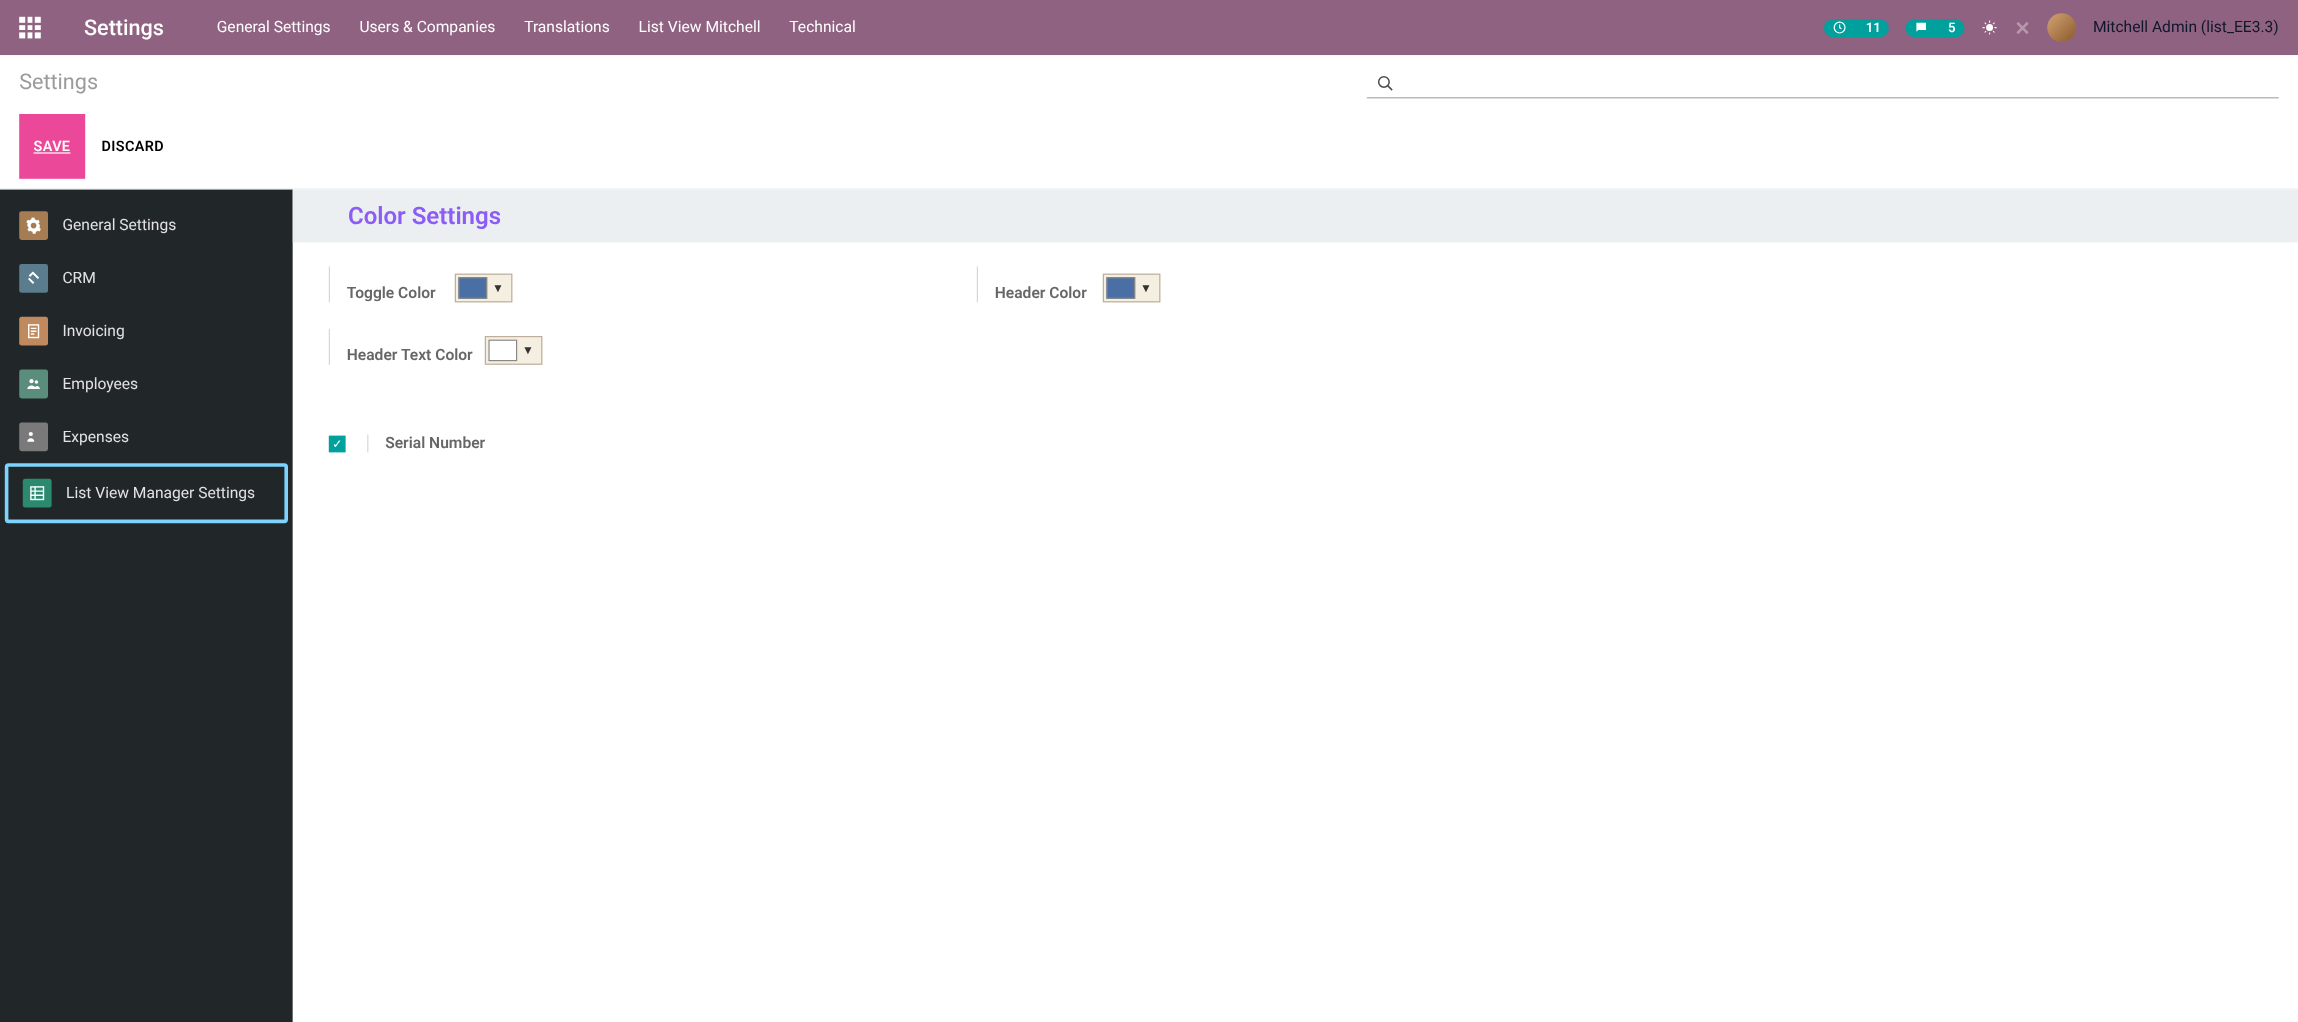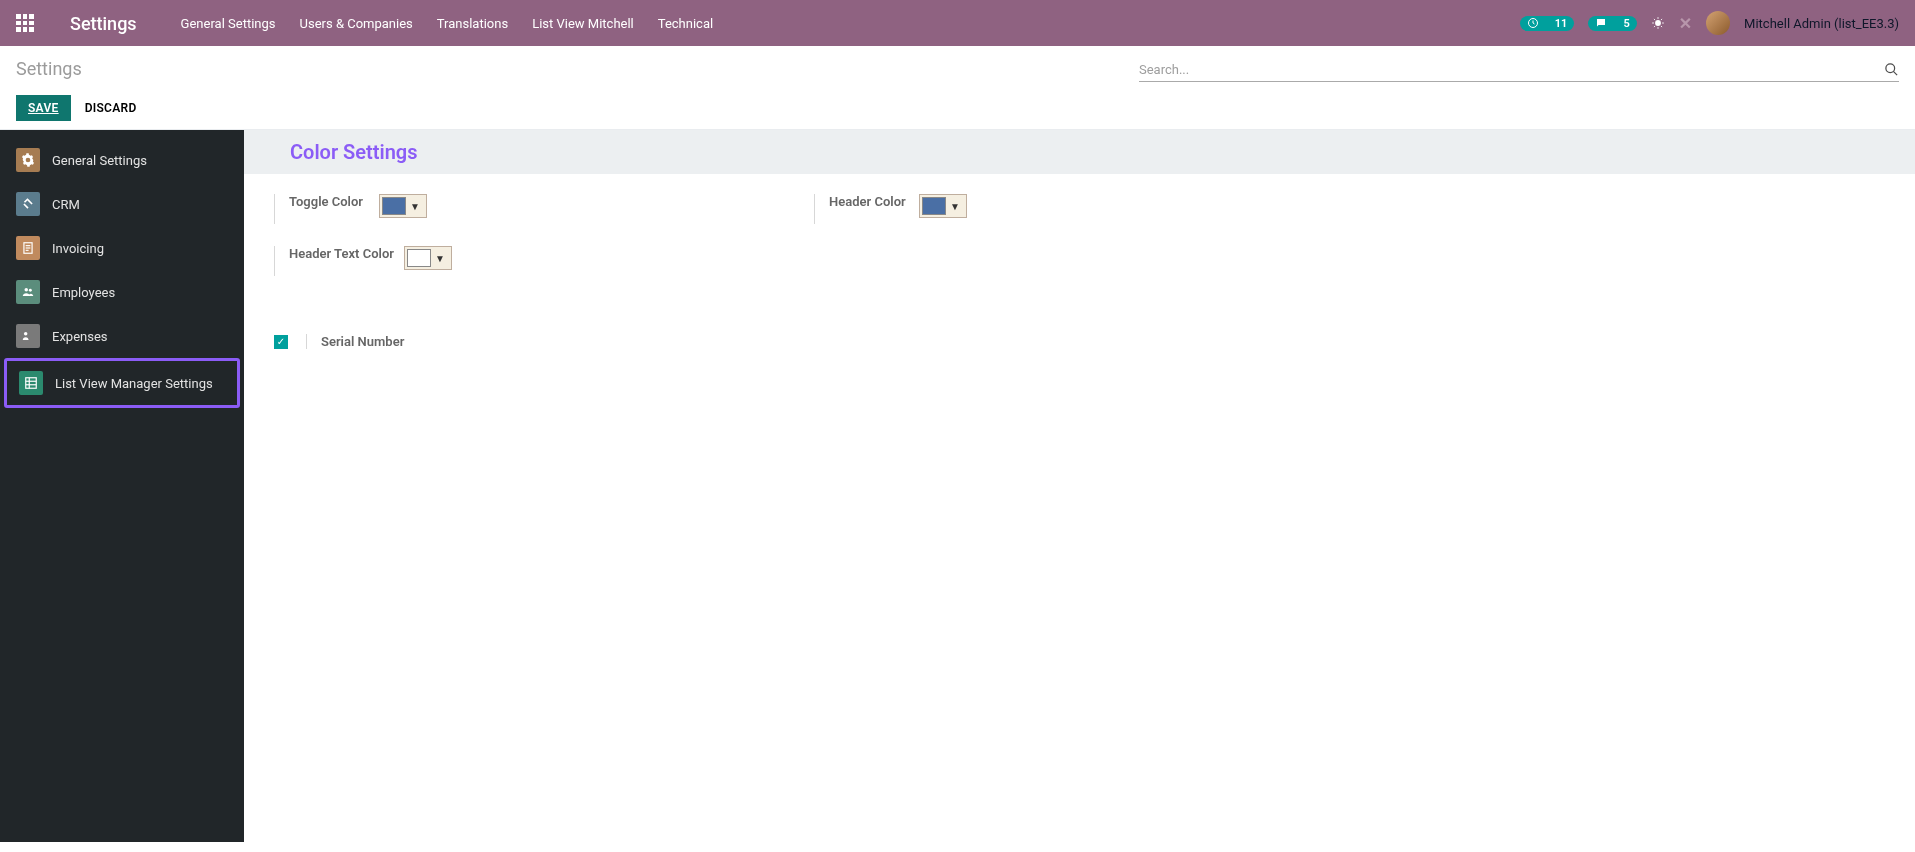--- a/index.html
+++ b/index.html
@@ -16,45 +16,45 @@
     .pill { background: #00a09d; color: #fff; border-radius: 10px; padding: 1px 7px; font-size: 11px; font-weight: 600; display: inline-flex; align-items: center; gap: 16px; }
     .nav-icon { color: #fff; font-size: 14px; cursor: pointer; }
     .avatar { width: 24px; height: 24px; border-radius: 50%; background: linear-gradient(135deg,#d4a373,#8b5a2b); display: inline-block; }
     .user-label { color: #0f172a; font-size: 13px; }
 
     
     .subheader { display: flex; align-items: flex-start; justify-content: space-between; padding: 12px 16px 8px 16px; background: #fff; border-bottom: 1px solid #e9ecef; }
     .sub-left { }
     .breadcrumb { font-size: 18px; color: #9b9b9b; margin-bottom: 16px; }
     .btn-row { display: flex; gap: 14px; align-items: center; }
-    .btn-save { background: #0f766e; color: #fff; border: none; padding: 6px 12px; font-size: 12px; font-weight: 600; cursor: pointer; letter-spacing: 0.3px; text-decoration: underline; }
+    .btn-save { background: #ec4899; color: #fff; border: none; padding: 20px 12px; font-size: 12px; font-weight: 600; cursor: pointer; letter-spacing: 0.3px; text-decoration: underline; }
     .btn-discard { background: none; color: #000000; border: none; font-size: 12px; font-weight: 600; cursor: pointer; letter-spacing: 0.3px; }
     .search-wrap { flex: 1; max-width: 760px; display: flex; align-items: center; border-bottom: 1px solid #aaa; margin-left: auto; padding: 4px 0; }
     .search-input { flex: 1; border: none; outline: none; font-size: 13px; color: #555; background: transparent; }
     .search-input::placeholder { color: #9e9e9e; }
     .search-icon { font-size: 15px; color: #4c4c4c; cursor: pointer; margin-left: 8px; }
 
     
     .layout { display: flex; min-height: calc(100vh - 140px); }
     .sidebar { width: 244px; background: #212629; padding-top: 8px; }
     .side-item { display: flex; align-items: center; gap: 12px; padding: 10px 16px; color: #e2e2e2; cursor: pointer; }
-    .side-item.active { background: #212629; border: 3px solid #8b5cf6; border-radius: 3px; margin: 0 4px; padding: 10px 12px; }
+    .side-item.active { background: #212629; border: 3px solid #7dd3fc; border-radius: 3px; margin: 0 4px; padding: 10px 12px; }
     .side-icon { width: 24px; height: 24px; display: flex; align-items: center; justify-content: center; border-radius: 2px; font-size: 12px; color: #fff; }
     .ic-general { background: #a67c52; }
     .ic-crm { background: #5b7c8d; }
     .ic-sales { background: #e07b5e; }
     .ic-invoicing { background: #c08a5e; }
     .ic-employees { background: #5b8d7c; }
     .ic-expenses { background: #7a7a7a; }
     .ic-listview { background: #2b8a6e; }
 
     .content { flex: 1; background: #fff; }
     .section-header { background: #eceff1; padding: 10px 46px; font-weight: 600; color: #8b5cf6; font-size: 20px; }
     .section-body { padding: 20px 30px 20px 30px; display: flex; gap: 100px; flex-wrap: wrap; }
-    .field-row { display: flex; align-items: flex-start; gap: 10px; border-left: 1px solid #d7d7d7; padding-left: 14px; margin-bottom: 22px; height: 30px; }
+    .field-row { display: flex; align-items: flex-end; gap: 10px; border-left: 1px solid #d7d7d7; padding-left: 14px; margin-bottom: 22px; height: 30px; }
     .field-label { font-weight: 600; color: #666; font-size: 13px; min-width: 80px; white-space: nowrap; }
     .color-picker { display: inline-flex; align-items: center; border: 1px solid #bfae9e; background: #f5efe1; padding: 2px; cursor: pointer; }
     .swatch { width: 24px; height: 18px; border: 1px solid #888; }
     .swatch.blue { background: #4a6fa5; }
     .swatch.white { background: #ffffff; }
     .dropdown-caret { width: 18px; text-align: center; color: #333; font-size: 10px; }
 
     .check-row { display: flex; align-items: center; gap: 18px; padding: 16px 30px; }
     .checkbox { width: 14px; height: 14px; background: #00a09d; display: flex; align-items: center; justify-content: center; color: #fff; font-size: 10px; cursor: pointer; }
     .check-divider { border-left: 1px solid #d7d7d7; padding-left: 14px; font-weight: 600; color: #666; }
@@ -112,21 +112,20 @@
 
 <div class="subheader">
   <div class="sub-left">
     <div class="breadcrumb">Settings</div>
     <div class="btn-row">
       <button class="btn-save">SAVE</button>
       <button class="btn-discard">DISCARD</button>
     </div>
   </div>
   <div class="search-wrap">
-    <input class="search-input" placeholder="Search..." style="">
     <span class="search-icon">
       <svg width="15" height="15" viewBox="0 0 24 24" fill="none" stroke="#4c4c4c" stroke-width="2">
           <circle cx="10" cy="10" r="7"></circle>
           <line x1="21" y1="21" x2="15" y2="15"></line>
         </svg>
     </span>
   </div>
 </div>
 
 <div class="layout">

